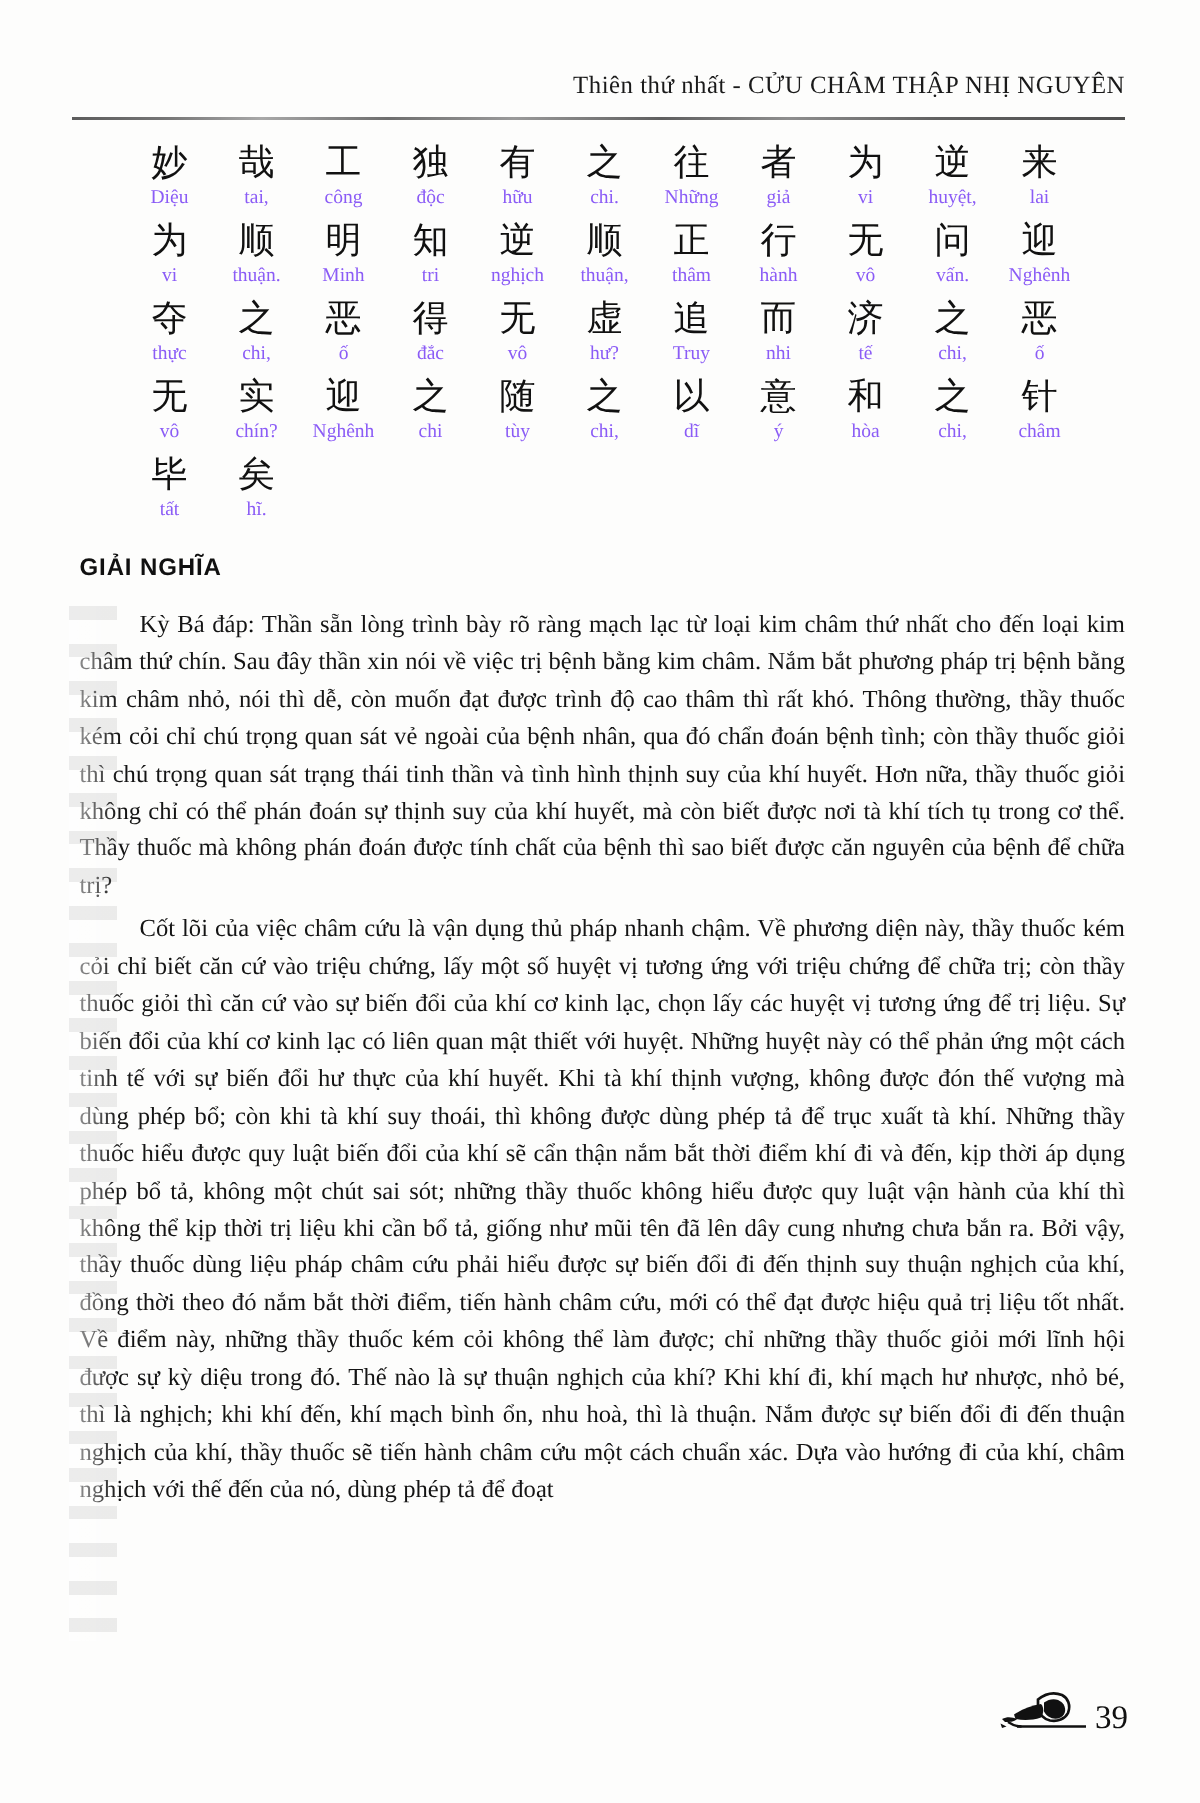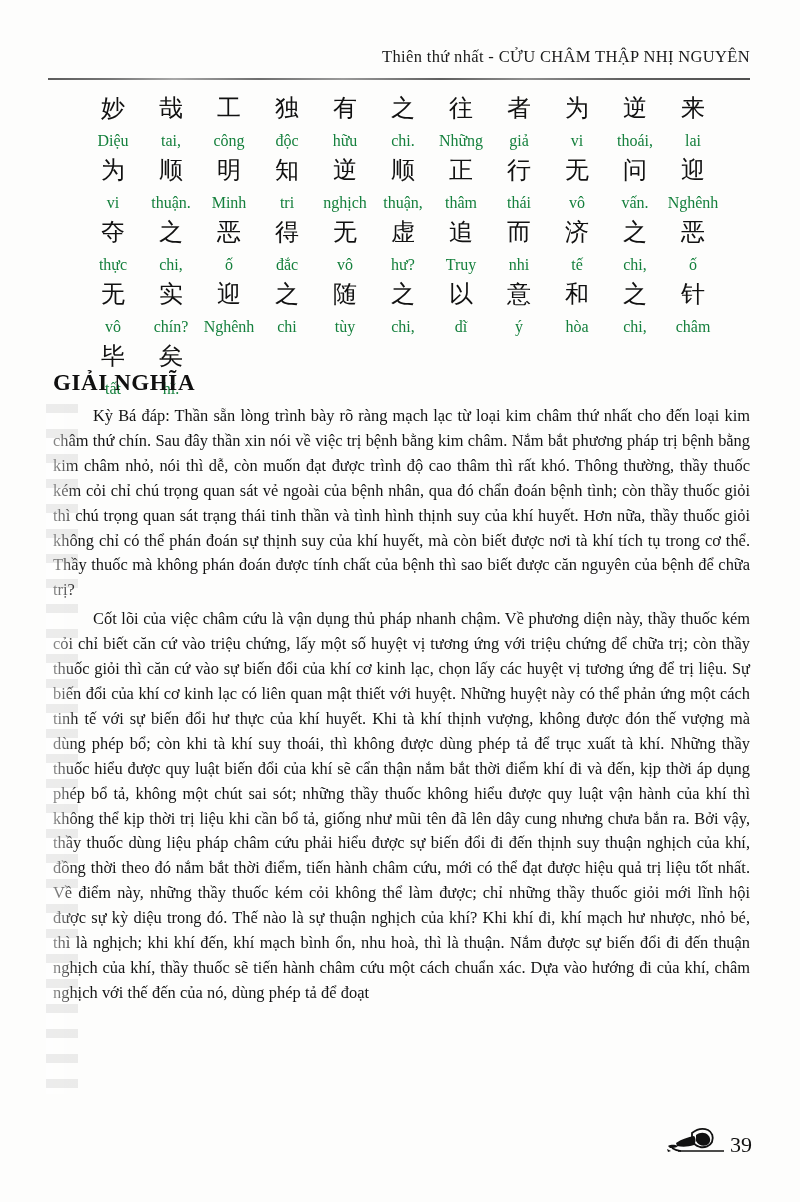--- a/index.html
+++ b/index.html
@@ -68,35 +68,35 @@
   }
   .hanzi {
     font-family: "DejaVu Sans", sans-serif;
     font-size: 24px;
     line-height: 28px;
     color: #111111;
     display: block;
   }
   .viet {
     font-family: "Liberation Serif", "DejaVu Serif", serif;
-    font-size: 16px;
+    font-size: 13px;
     line-height: 16px;
-    color: #15803d;
+    color: #8b5cf6;
     display: block;
-    margin-top: 11px;
+    margin-top: 1px;
   }
 
   
   .section-heading {
     position: absolute;
     top: 370px;
     left: 53px;
-    font-family: Liberation Serif, serif;
+    font-family: Liberation Sans, sans-serif;
     font-weight: bold;
-    font-size: 23px;
+    font-size: 16px;
     letter-spacing: 0.6px;
     color: #101010;
   }
 
   
   .body-text {
     position: absolute;
     top: 404px;
     left: 53px;
     width: 697px;
@@ -211,21 +211,21 @@
       <div class="verse-cell">
         <span class="hanzi">者</span>
         <span class="viet">giả</span>
       </div>
       <div class="verse-cell">
         <span class="hanzi">为</span>
         <span class="viet">vi</span>
       </div>
       <div class="verse-cell">
         <span class="hanzi">逆</span>
-        <span class="viet">thoái,</span>
+        <span class="viet">huyệt,</span>
       </div>
       <div class="verse-cell">
         <span class="hanzi">来</span>
         <span class="viet">lai</span>
       </div>
     </div>
 
     <div class="verse-row">
       <div class="verse-cell">
         <span class="hanzi">为</span>
@@ -250,21 +250,21 @@
       <div class="verse-cell">
         <span class="hanzi">顺</span>
         <span class="viet">thuận,</span>
       </div>
       <div class="verse-cell">
         <span class="hanzi">正</span>
         <span class="viet">thâm</span>
       </div>
       <div class="verse-cell">
         <span class="hanzi">行</span>
-        <span class="viet">thái</span>
+        <span class="viet">hành</span>
       </div>
       <div class="verse-cell">
         <span class="hanzi">无</span>
         <span class="viet">vô</span>
       </div>
       <div class="verse-cell">
         <span class="hanzi">问</span>
         <span class="viet">vấn.</span>
       </div>
       <div class="verse-cell">

